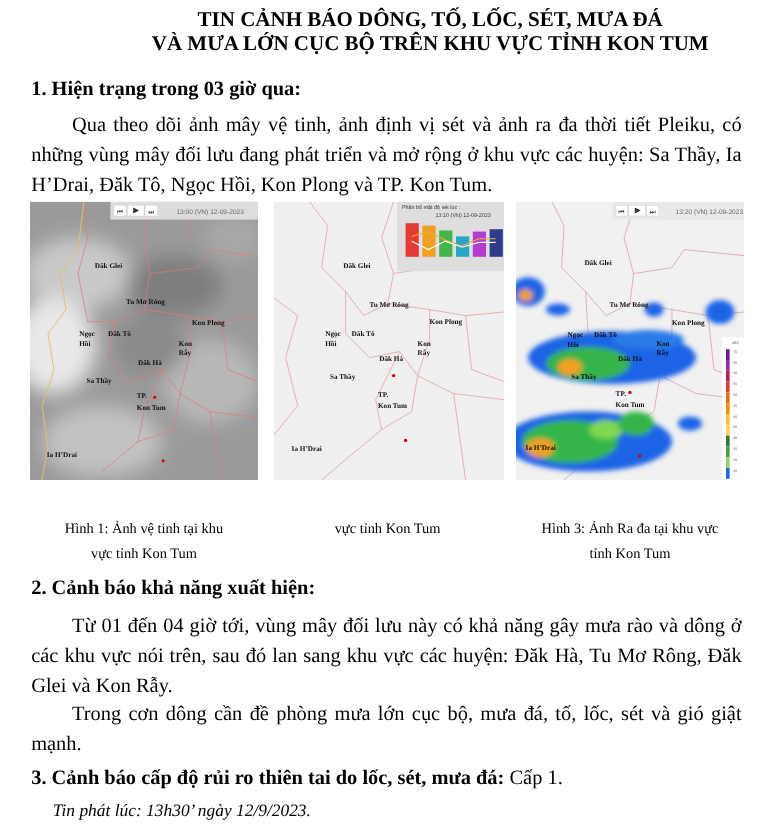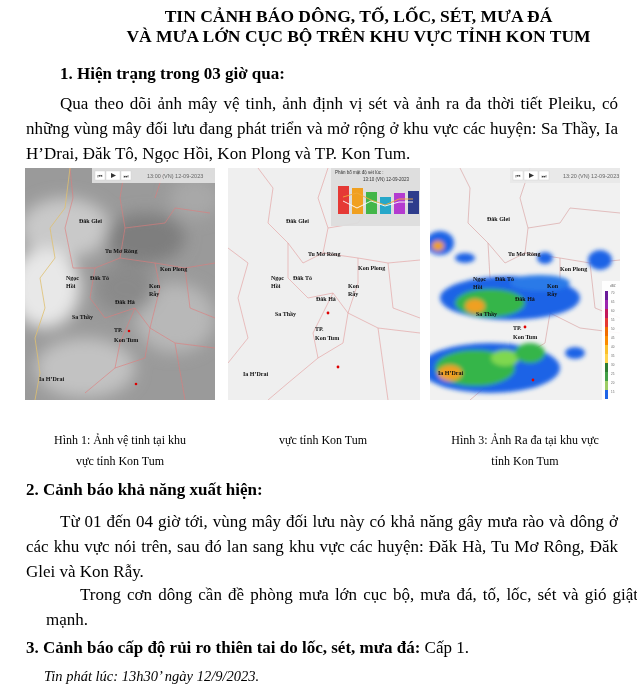--- a/index.html
+++ b/index.html
@@ -17,21 +17,21 @@
     .footer { position:absolute; left:44px; top:668px; font-style:italic; font-size:14.5px; }
     .maplabel { font-family:"Liberation Serif", serif; font-weight:bold; font-size:6px; fill:#111; }
     .ctrl-text { font-family:"Liberation Sans", sans-serif; font-size:5.5px; fill:#666; }
   </style>
 </head>
 <body>
 
 <div class="title t1">TIN CẢNH BÁO DÔNG, TỐ, LỐC, SÉT, MƯA ĐÁ</div>
 <div class="title t2">VÀ MƯA LỚN CỤC BỘ TRÊN KHU VỰC TỈNH KON TUM</div>
 
-<div class="h" style="top:64px;margin-left:34px;">1. Hiện trạng trong 03 giờ qua:</div>
+<div class="h" style="top:64px;">1. Hiện trạng trong 03 giờ qua:</div>
 <div class="p" style="top:91px;"><span class="indent"></span><span>Qua theo dõi ảnh mây vệ tinh, ảnh định vị sét và ảnh ra đa thời tiết Pleiku, có những vùng mây đối lưu đang phát triển và mở rộng ở khu vực các huyện: Sa Thầy, Ia H’Drai, Đăk Tô, Ngọc Hồi, Kon Plong và TP. Kon Tum.</span></div>
 
 <div class="fig" style="left:25px; width:190px;">
   <svg width="190" height="232" viewBox="0 0 190 232">
     <defs>
       <radialGradient id="cl1" cx="0.3" cy="0.35" r="0.7">
         <stop offset="0" stop-color="#dedede"></stop>
           <stop offset="1" stop-color="#8d8d8d"></stop>
       </radialGradient>
       <filter id="blur1">
@@ -236,17 +236,17 @@
 <div class="cap" style="left:223px; width:200px;">
   <div>vực tỉnh Kon Tum</div>
 </div>
 <div class="cap" style="left:425px; width:200px;">
   <div>Hình 3: Ảnh Ra đa tại khu vực</div>
   <div>tỉnh Kon Tum</div>
 </div>
 
 <div class="h" style="top:480px;">2. Cảnh báo khả năng xuất hiện:</div>
 <div class="p" style="top:509px;"><span class="indent"></span><span>Từ 01 đến 04 giờ tới, vùng mây đối lưu này có khả năng gây mưa rào và dông ở các khu vực nói trên, sau đó lan sang khu vực các huyện: Đăk Hà, Tu Mơ Rông, Đăk Glei và Kon Rẫy.</span></div>
-<div class="p" style="top:582px;margin-left:20px;"><span class="indent"></span><span>Trong cơn dông cần đề phòng mưa lớn cục bộ, mưa đá, tố, lốc, sét và gió giật mạnh.</span></div>
+<div class="p" style="top:582px;"><span class="indent"></span><span>Trong cơn dông cần đề phòng mưa lớn cục bộ, mưa đá, tố, lốc, sét và gió giật mạnh.</span></div>
 
 <div class="h" style="top:638px;"><span>3. Cảnh báo cấp độ rủi ro thiên tai do lốc, sét, mưa đá:</span><span style="font-weight:normal"> Cấp 1.</span></div>
 
 <div class="footer">Tin phát lúc: 13h30’ ngày 12/9/2023.</div>
 
 </body></html>

